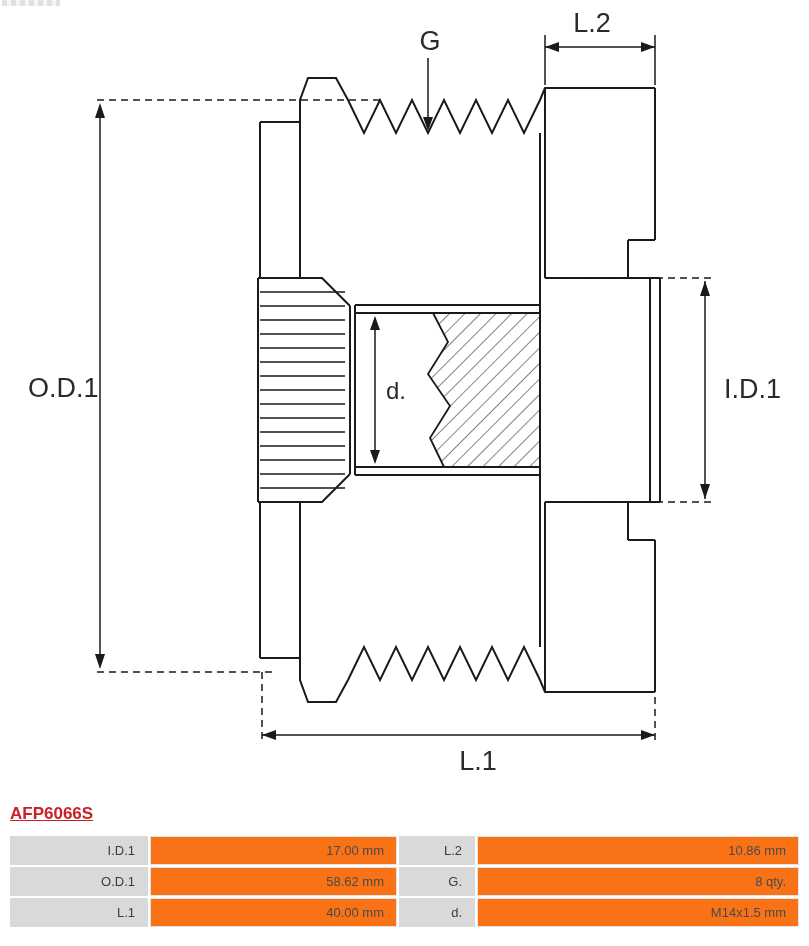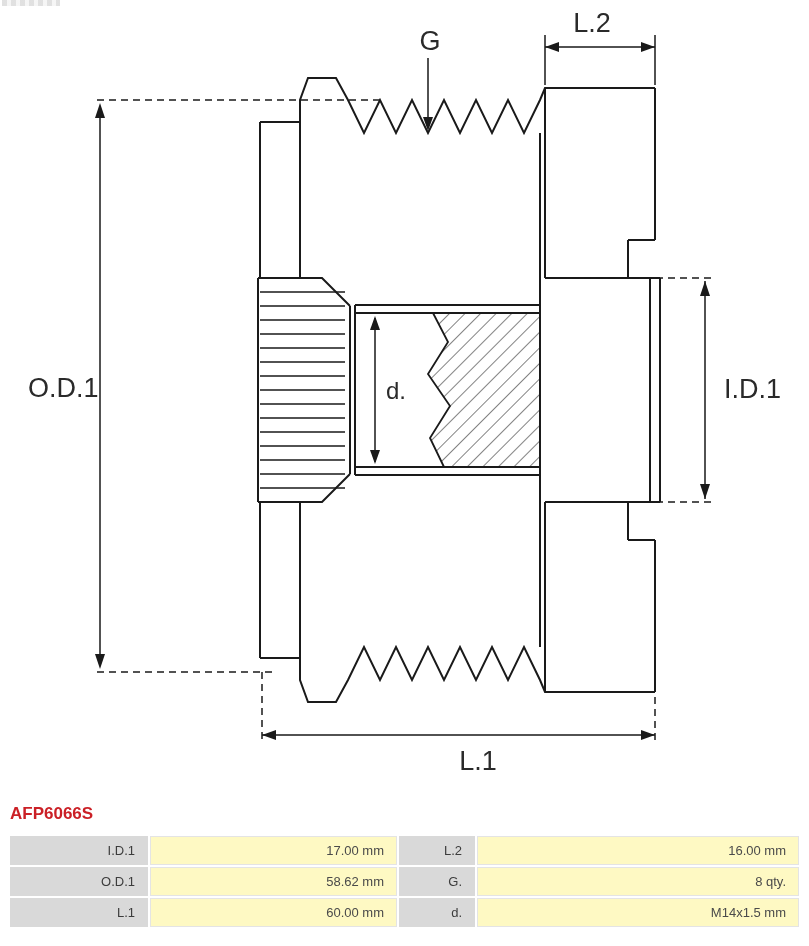--- a/index.html
+++ b/index.html
@@ -25,36 +25,37 @@
   }
   svg text {
     font-family: "Liberation Sans", sans-serif;
     fill: #2a2a2a;
   }
   .part-number {
     margin: 14px 0 10px 10px;
     font-size: 17px;
     font-weight: bold;
     color: #cb2026;
+    text-decoration: underline;
   }
   table.specs {
     width: 793px;
     margin: 0 8px;
     border-collapse: separate;
     border-spacing: 2px;
     table-layout: fixed;
     font-size: 13px;
     color: #4a4a4a;
   }
   table.specs td {
     height: 29px;
     padding: 0 12px;
     text-align: right;
     vertical-align: middle;
-    background: #fef9c3;
+    background: #f97316;
     border: 1px solid #e4e4e4;
     overflow: hidden;
     white-space: nowrap;
   }
   table.specs td.lbl {
     background: #d9d9d9;
     border-color: #d9d9d9;
     color: #3c3c3c;
   }
 </style>
@@ -134,28 +135,28 @@
     <col style="width:138px">
       <col style="width:247px">
       <col style="width:76px">
       <col style="width:322px">
   </colgroup>
   <tbody>
     <tr>
       <td class="lbl">I.D.1</td>
       <td>17.00 mm</td>
       <td class="lbl">L.2</td>
-      <td>16.00 mm</td>
+      <td>10.86 mm</td>
     </tr>
     <tr>
       <td class="lbl">O.D.1</td>
       <td>58.62 mm</td>
       <td class="lbl">G.</td>
       <td>8 qty.</td>
     </tr>
     <tr>
       <td class="lbl">L.1</td>
-      <td>60.00 mm</td>
+      <td>40.00 mm</td>
       <td class="lbl">d.</td>
       <td>M14x1.5 mm</td>
     </tr>
   </tbody>
 </table>
 
 </body></html>

